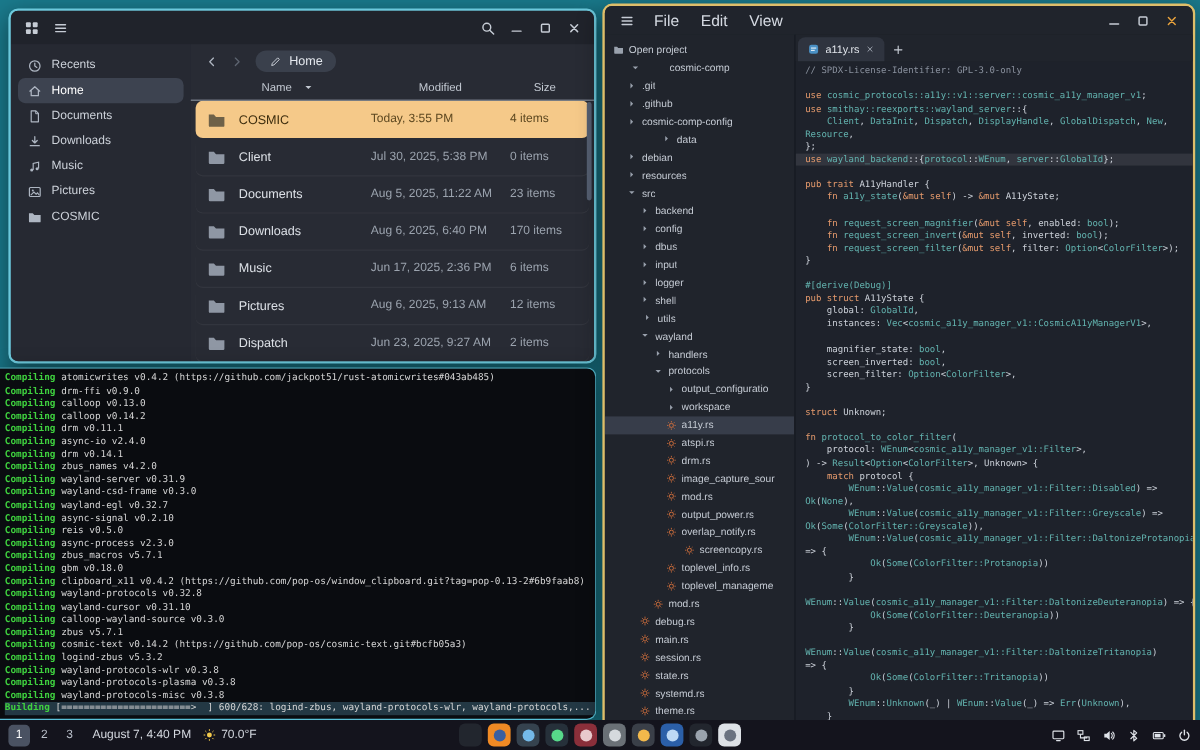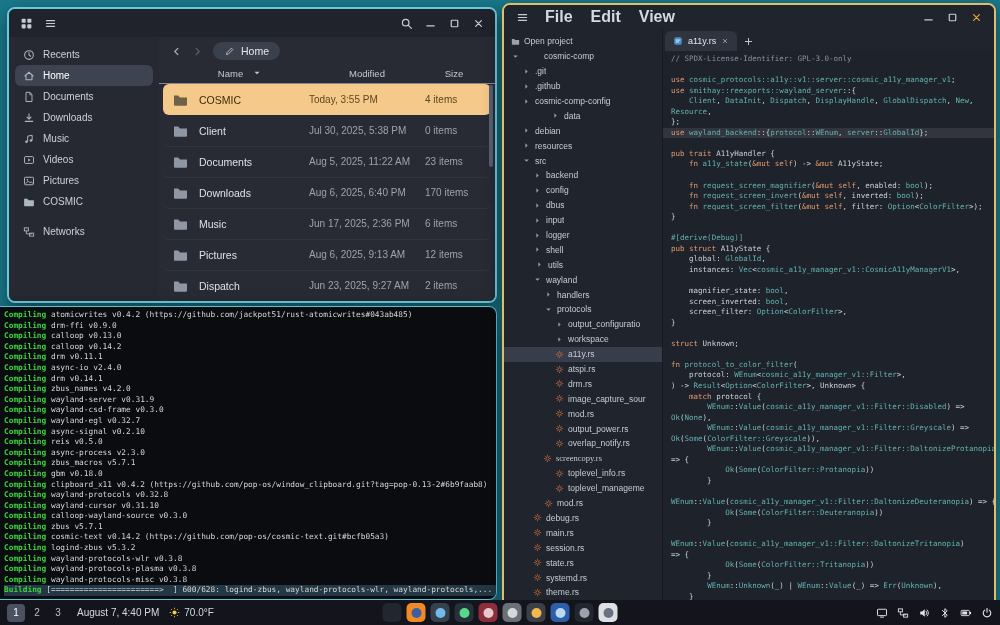--- a/index.html
+++ b/index.html
@@ -48,21 +48,21 @@
   .term{left:0;top:306px;width:497px;height:294px;background:#0a0c10;border:1.5px solid #58c0d6;border-left:none;border-radius:0 8px 8px 0;}
   .term-out{padding:3px 0 0 4px;font-family:"DejaVu Sans Mono",monospace;font-size:7.8px;line-height:10.6px;color:#d6d6d6;white-space:pre;overflow:hidden;height:calc(100% - 3px);cursor:text;}
   .tline{min-height:10.6px;}
   .tverb{color:#3fd23f;font-weight:bold;}
   .thl{background:rgba(96,158,188,.30);}
 
   
   .editor{left:502px;top:3px;width:494px;height:614px;border:2px solid #debe6a;background:#20242c;}
   .ed-titlebar{height:24px;display:flex;align-items:center;background:#20242c;padding:0 7px;gap:2px;}
   .menus{display:flex;gap:2px;margin-left:2px;}
-  .menu-item{font-size:16px;color:#d5dae2;padding:2px 8px;border-radius:4px;cursor:pointer;font-weight:bold;}
+  .menu-item{font-size:13px;color:#d5dae2;padding:2px 8px;border-radius:4px;cursor:pointer;}
   .ed-close{color:#e8a23c;}
   .ed-body{display:flex;height:calc(100% - 24px);}
   .tree{width:158px;background:#20242c;padding-top:5px;overflow:hidden;flex:none;}
   .tree-item{display:flex;align-items:center;gap:4px;height:14.9px;font-size:8.5px;color:#c6ccd5;white-space:nowrap;overflow:hidden;cursor:pointer;}
   .tree-item.sel{background:#373d4a;}
   .tree-item .icon{width:9px;height:9px;}
   .tree-item .icon.chev{color:#99a1ad;}
   .tree-item .icon.rs{color:#d06e3c;}
   .tree-lab{overflow:hidden;}
   .ed-main{flex:1;display:flex;flex-direction:column;min-width:0;background:#1e222b;border-left:1px solid #171a20;}
@@ -192,55 +192,36 @@
                 <path d="M6.2 11.5V4.2l6-1.2v7" stroke="currentColor" stroke-width="1.3" fill="none"></path>
                 <circle cx="4.6" cy="11.6" r="1.7" fill="currentColor"></circle>
                 <circle cx="10.6" cy="10.1" r="1.7" fill="currentColor"></circle>
               </svg>
             </span>
             <span class="fm-lab">Music</span>
           </div>
           <div class="fm-item">
             <span class="icon">
               <svg viewBox="0 0 16 16">
-                <rect x="2" y="3.5" width="12" height="9" rx="1.2" stroke="currentColor" stroke-width="1.3" fill="none"></rect>
-                <path d="M6.8 6l3.4 2-3.4 2z" fill="currentColor"></path>
-              </svg>
-            </span>
-            <span class="fm-lab">Videos</span>
-          </div>
-          <div class="fm-item">
-            <span class="icon">
-              <svg viewBox="0 0 16 16">
                 <rect x="2" y="3" width="12" height="10" rx="1.2" stroke="currentColor" stroke-width="1.3" fill="none"></rect>
                 <circle cx="5.8" cy="6.4" r="1.1" fill="currentColor"></circle>
                 <path d="M3.5 11.5 7 8l2.5 2.5L11 9l2 2.5" stroke="currentColor" stroke-width="1.2" fill="none"></path>
               </svg>
             </span>
             <span class="fm-lab">Pictures</span>
           </div>
           <div class="fm-item">
             <span class="icon">
               <svg viewBox="0 0 16 16">
                 <path d="M1.5 3.5h4.2L7.5 5.5h7v7.2a1 1 0 0 1-1 1h-11a1 1 0 0 1-1-1z" fill="currentColor"></path>
               </svg>
             </span>
             <span class="fm-lab">COSMIC</span>
           </div>
           <div class="fm-div"></div>
-          <div class="fm-item">
-            <span class="icon">
-              <svg viewBox="0 0 16 16">
-                <rect x="1.8" y="2.5" width="5.4" height="4" stroke="currentColor" stroke-width="1.2" fill="none"></rect>
-                <rect x="8.8" y="9.5" width="5.4" height="4" stroke="currentColor" stroke-width="1.2" fill="none"></rect>
-                <path d="M4.5 6.5v4h7v-1" stroke="currentColor" stroke-width="1.2" fill="none"></path>
-              </svg>
-            </span>
-            <span class="fm-lab">Networks</span>
-          </div>
         </aside>
       <div class="fm-main">
         <div class="fm-nav">
           <span class="nav-btn">
               <span class="icon i11">
                 <svg viewBox="0 0 16 16">
                   <path d="M10 3.5 5.5 8l4.5 4.5" stroke="currentColor" stroke-width="1.6" fill="none" stroke-linecap="round" stroke-linejoin="round"></path>
                 </svg>
               </span>
             </span>
@@ -409,21 +390,21 @@
     <div class="ed-body">
       <aside class="tree">
           <div class="tree-item" style="padding-left: 7px;">
             <span class="icon chev">
               <svg viewBox="0 0 16 16">
                 <path d="M1.5 3.5h4.2L7.5 5.5h7v7.2a1 1 0 0 1-1 1h-11a1 1 0 0 1-1-1z" fill="currentColor"></path>
               </svg>
             </span>
             <span class="tree-lab">Open project</span>
           </div>
-          <div class="tree-item" style="padding-left: 7px; gap: 24px;">
+          <div class="tree-item" style="padding-left: 21px; gap: 24px;">
             <span class="icon chev">
               <svg viewBox="0 0 16 16">
                 <path d="M4 6l4 4 4-4z" fill="currentColor"></path>
               </svg>
             </span>
             <span class="tree-lab">cosmic-comp</span>
           </div>
           <div class="tree-item" style="padding-left: 18px;">
             <span class="icon chev">
               <svg viewBox="0 0 16 16">
@@ -632,21 +613,21 @@
           </div>
           <div class="tree-item" style="padding-left: 51px;">
             <span class="icon rs">
               <svg viewBox="0 0 16 16">
                 <circle cx="8" cy="8" r="3" stroke="currentColor" stroke-width="1.4" fill="none"></circle>
                 <path d="M8 1.5v2M8 12.5v2M1.5 8h2M12.5 8h2M3.4 3.4l1.4 1.4M11.2 11.2l1.4 1.4M12.6 3.4l-1.4 1.4M4.8 11.2l-1.4 1.4" stroke="currentColor" stroke-width="1.3"></path>
               </svg>
             </span>
             <span class="tree-lab">overlap_notify.rs</span>
           </div>
-          <div class="tree-item" style="padding-left: 39px; font-family: Liberation Serif, serif;">
+          <div class="tree-item" style="padding-left: 66px;">
             <span class="icon rs">
               <svg viewBox="0 0 16 16">
                 <circle cx="8" cy="8" r="3" stroke="currentColor" stroke-width="1.4" fill="none"></circle>
                 <path d="M8 1.5v2M8 12.5v2M1.5 8h2M12.5 8h2M3.4 3.4l1.4 1.4M11.2 11.2l1.4 1.4M12.6 3.4l-1.4 1.4M4.8 11.2l-1.4 1.4" stroke="currentColor" stroke-width="1.3"></path>
               </svg>
             </span>
             <span class="tree-lab">screencopy.rs</span>
           </div>
           <div class="tree-item" style="padding-left: 51px;">
             <span class="icon rs">

